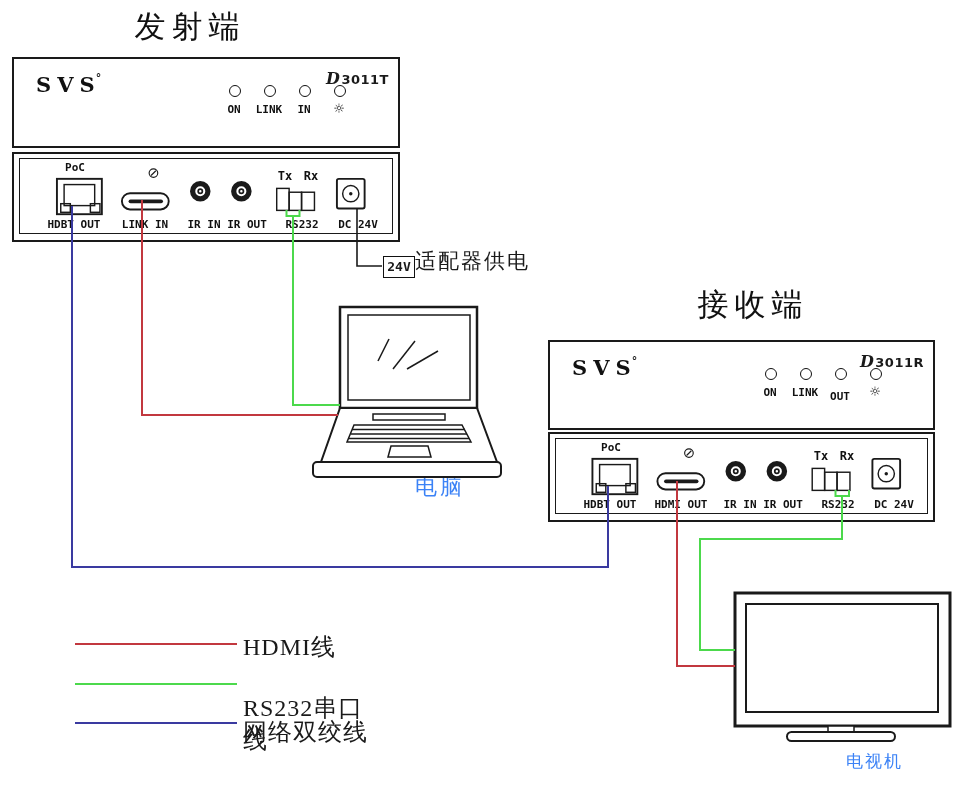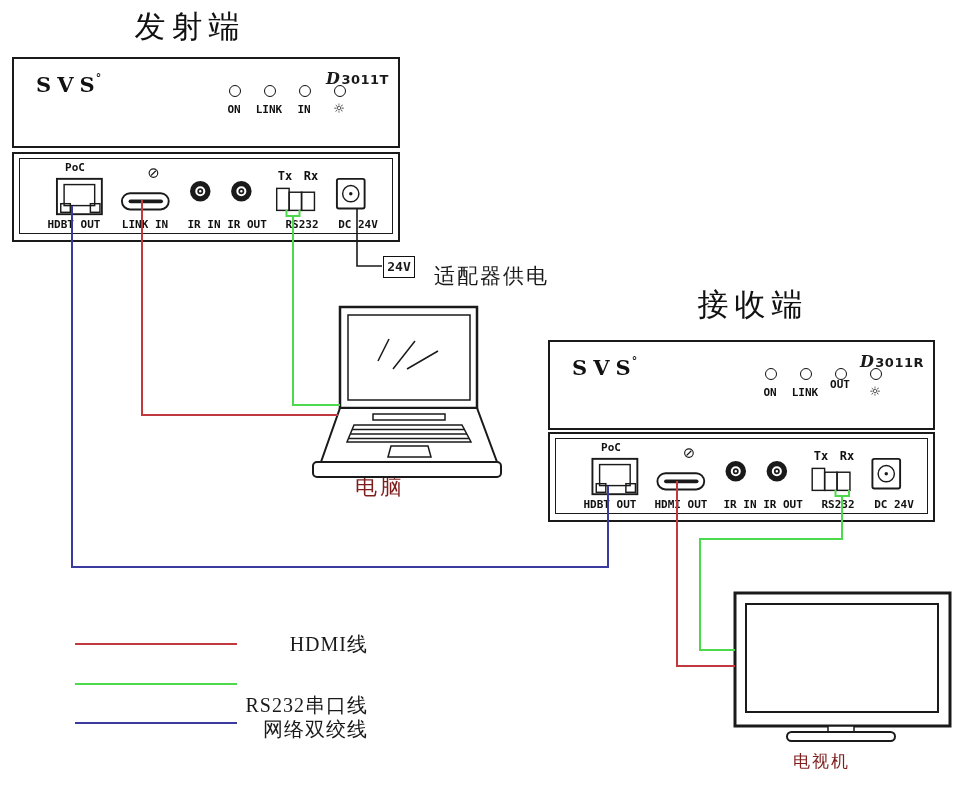--- a/index.html
+++ b/index.html
@@ -25,26 +25,26 @@
   .plabel { position:absolute; width:80px; text-align:center;
             font:bold 11px "DejaVu Sans Mono","Liberation Mono",monospace; color:#111; white-space:nowrap; }
   .plabel.tiny { width:28px; font-size:12px; }
   .overlay { position:absolute; left:0; top:0; width:962px; height:792px; pointer-events:none; }
   .devices-layer { z-index:1; }
   .wires-layer { z-index:5; }
   .w-red   { fill:none; stroke-width:2; }
   .w-green { fill:none; stroke-width:2; }
   .w-blue  { fill:none; stroke-width:2; }
   .w-black { fill:none; stroke:#1a1a1a; stroke-width:1.6; }
-  .label-cn { position:absolute; text-align:left; color:#7f1d1d; }
+  .label-cn { position:absolute; text-align:right; color:#3b82f6; }
   .note-box { position:absolute; left:383px; top:256px; width:30px; height:20px; border:1.5px solid #111;
               font:bold 13px "DejaVu Sans Mono","Liberation Mono",monospace; text-align:center; line-height:19px; z-index:6; }
-  .note-text { position:absolute; left:415px; top:262px; font-size:21px; letter-spacing:2px; z-index:6;margin-left:19px; }
+  .note-text { position:absolute; left:415px; top:247px; font-size:21px; letter-spacing:2px; z-index:6; }
   .legend-line  { position:absolute; width:162px; height:2px; }
-  .legend-label { position:absolute; width:125px; text-align:right; font-size:20px; letter-spacing:1px; }
+  .legend-label { position:absolute; width:125px; text-align:left; font-size:24px; letter-spacing:1px; }
 </style>
 </head>
 <body>
 
 <div class="canvas">
 
   <div class="title cn" style="left:653px;top:284px;width:200px">接收端</div>
   <div class="title cn" style="left:90px;top:6px;width:200px">发射端</div>
 
   <svg class="overlay devices-layer" viewBox="0 0 962 792">
@@ -137,21 +137,21 @@
 
   <div class="panel" style="left:548px;top:340px;width:387px;height:90px">
     <div class="brand"><span>SVS</span><span class="deg">°</span></div>
     <div class="model"><span class="mlogo">D</span><span>3011R</span></div>
     <div class="led" style="left:215px;top:26px"></div>
     <div class="led" style="left:250px;top:26px"></div>
     <div class="led" style="left:285px;top:26px"></div>
     <div class="led" style="left:320px;top:26px"></div>
     <div class="led-label" style="left:200px;top:44px">ON</div>
     <div class="led-label" style="left:235px;top:44px">LINK</div>
-    <div class="led-label" style="left:270px;top:36px">OUT</div>
+    <div class="led-label" style="left:270px;top:48px">OUT</div>
     <div class="led-label sun" style="left:305px;top:42px">☼</div>
   </div>
 
   <div class="panel" style="left:548px;top:432px;width:387px;height:90px">
     <div class="rear-inner"></div>
     <svg class="rear-svg" viewBox="0 0 388 90">
       <g stroke="#1a1a1a" fill="none">
         <g>
           <rect x="38" y="26" width="47" height="37" stroke-width="2"></rect>
           <rect x="45.5" y="32" width="32" height="22" stroke-width="1.5"></rect>

